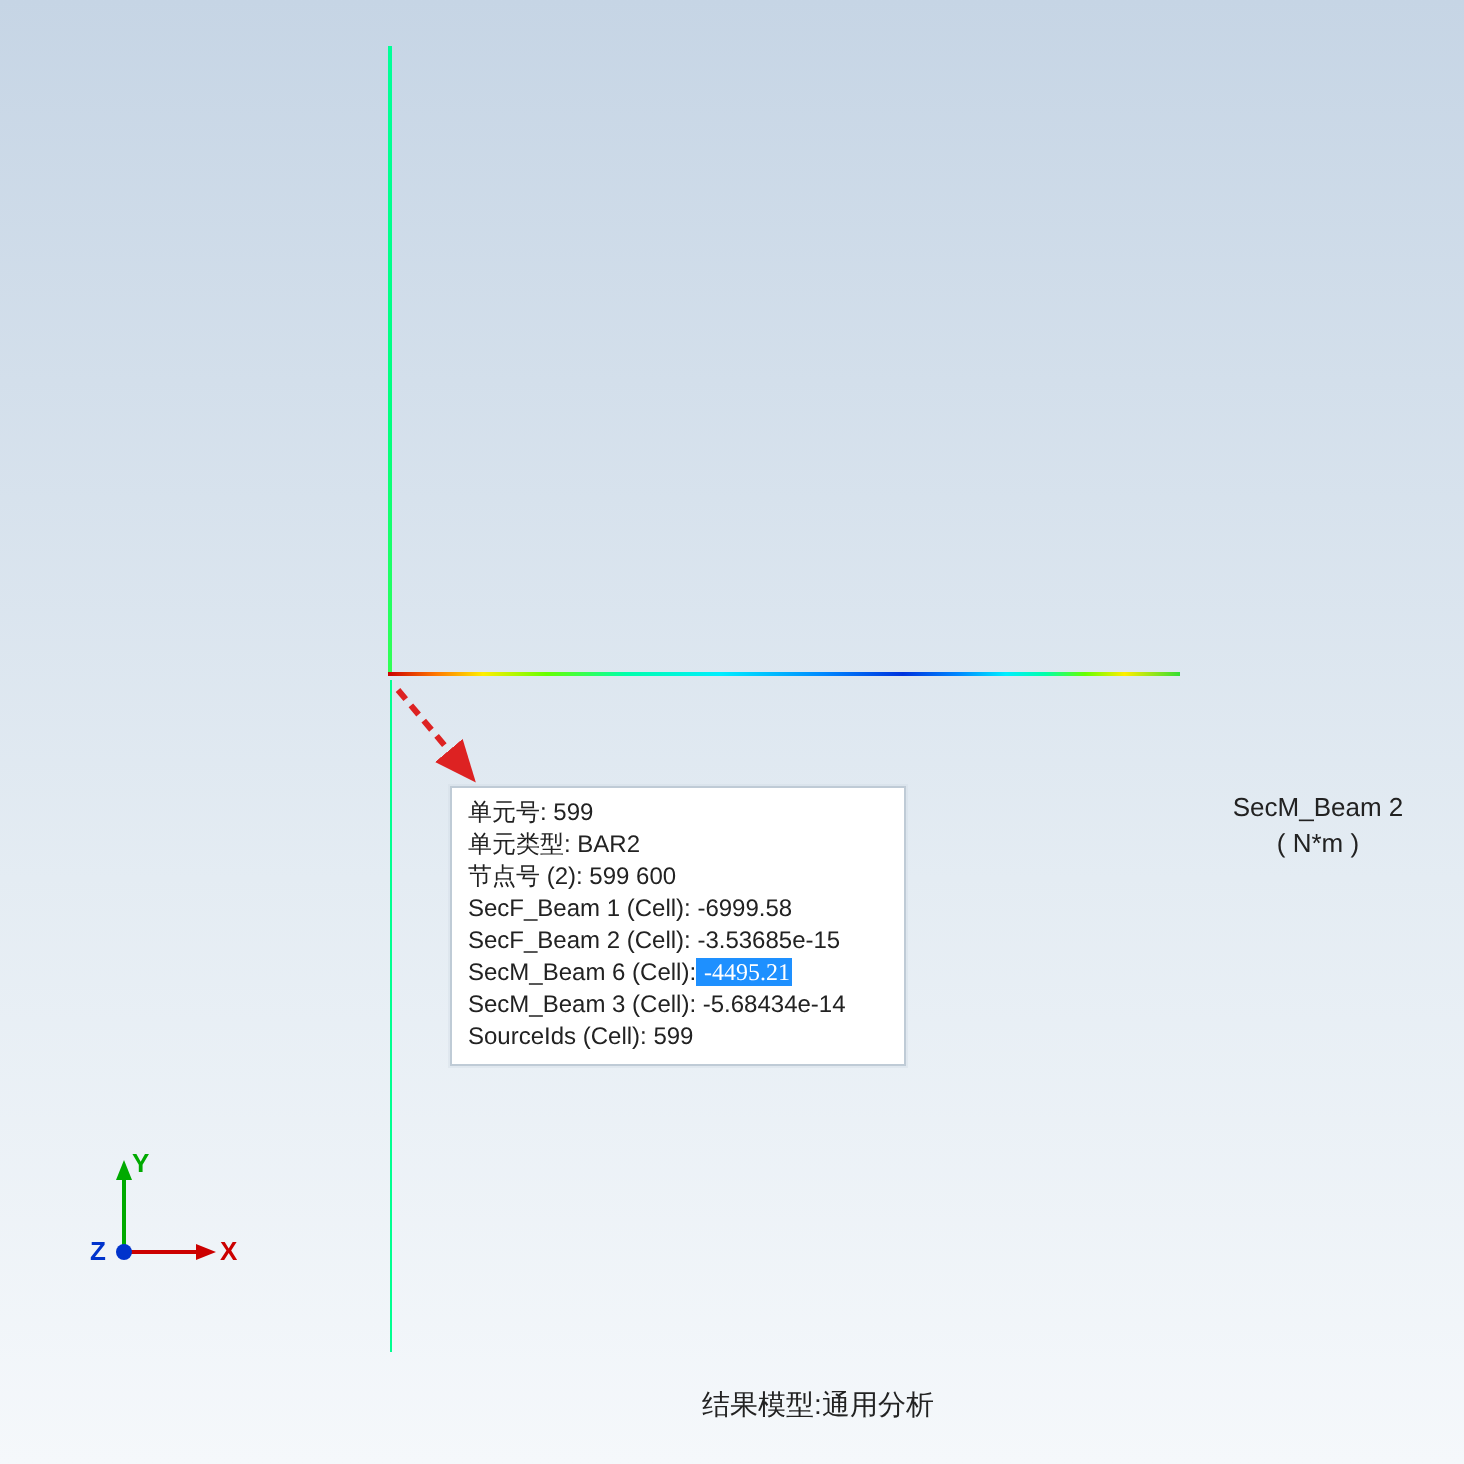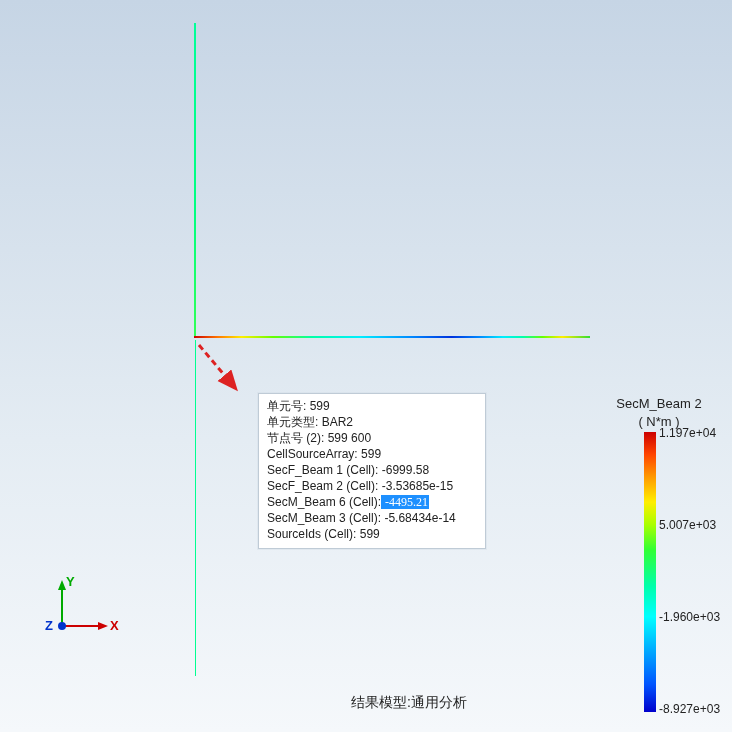--- a/index.html
+++ b/index.html
@@ -42,21 +42,20 @@
     left: 225px;
     top: 393px;
     width: 210px;
     padding: 4px 8px 6px 8px;
     background: #ffffff;
     border: 1px solid #bfcbd6;
     font-size: 12px;
     line-height: 16px;
     color: #222;
     box-shadow: 0 0 0 1px rgba(210,220,230,0.4);
-    margin-left: 33px;
   }
   .info-row .val { white-space: pre; }
   .highlighted {
     background: #1e90ff;
     color: #ffffff;
     padding: 0 1px;
     font-family: Liberation Serif, serif;
   }
 
   
@@ -147,21 +146,20 @@
         <path d="M0,0 L7,3 L0,6 Z" fill="#d22"></path>
       </marker>
     </defs>
     <line x1="3" y1="3" x2="40" y2="47" stroke="#d22" stroke-width="3" stroke-dasharray="6,4" marker-end="url(#arrowhead)"></line>
   </svg>
 
   <div class="info-box">
     <div class="info-row"><span>单元号:</span><span class="val"> 599</span></div>
     <div class="info-row"><span>单元类型:</span><span class="val"> BAR2</span></div>
     <div class="info-row"><span>节点号 (2):</span><span class="val"> 599 600</span></div>
-    <div class="info-row"><span>CellSourceArray:</span><span class="val"> 599</span></div>
     <div class="info-row"><span>SecF_Beam 1 (Cell):</span><span class="val"> -6999.58</span></div>
     <div class="info-row"><span>SecF_Beam 2 (Cell):</span><span class="val"> -3.53685e-15</span></div>
     <div class="info-row"><span>SecM_Beam 6 (Cell):</span><span class="val highlighted"> -4495.21</span></div>
     <div class="info-row"><span>SecM_Beam 3 (Cell):</span><span class="val"> -5.68434e-14</span></div>
     <div class="info-row"><span>SourceIds (Cell):</span><span class="val"> 599</span></div>
   </div>
 
   <div class="triad">
     <svg width="80" height="80">
 
@@ -176,22 +174,15 @@
     <span class="triad-label" style="left:24px; top:-4px; color:#00aa00;">Y</span>
     <span class="triad-label" style="left:68px; top:40px; color:#cc0000;">X</span>
     <span class="triad-label" style="left:3px; top:40px; color:#0033cc;">Z</span>
   </div>
 
   <div class="caption">结果模型:通用分析</div>
 
   <div class="legend">
     <div class="legend-title">SecM_Beam 2</div>
     <div class="legend-title">( N*m )</div>
-    <div class="legend-bar-wrap">
-      <div class="legend-bar"></div>
-      <span class="legend-tick" style="top:-6px;">1.197e+04</span>
-      <span class="legend-tick" style="top:86px;">5.007e+03</span>
-      <span class="legend-tick" style="top:178px;">-1.960e+03</span>
-      <span class="legend-tick" style="top:270px;">-8.927e+03</span>
-    </div>
   </div>
 
 </div>
 
 </body></html>

